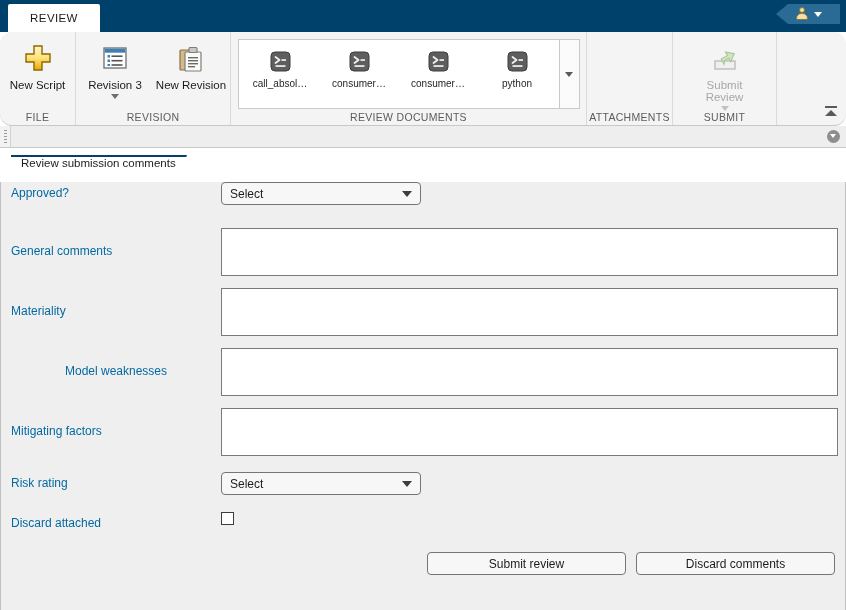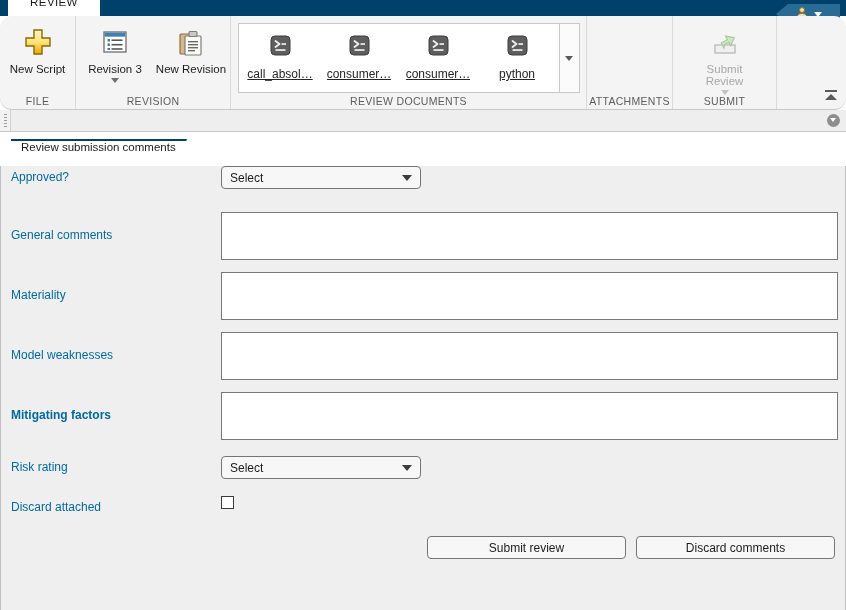--- a/index.html
+++ b/index.html
@@ -7,21 +7,21 @@
     margin: 0; padding: 0;
     width: 846px; height: 610px;
     overflow: hidden;
     font-family: "Liberation Sans", sans-serif;
     background: #ffffff;
   }
 
   
   .titlebar {
     position: relative;
-    height: 16px;
+    height: 32px;
     background: #00416b;
     display: flex;
     align-items: flex-end;
   }
   .ribbon-tab {
     margin-left: 8px;
     width: 92px;
     height: 28px;
     background: #ffffff;
     color: #1b1b1b;
@@ -142,27 +142,25 @@
     padding: 6px 2px 0 2px;
   }
   .doc {
     width: 79px;
     display: flex;
     flex-direction: column;
     align-items: center;
     cursor: default;
   }
   .doc .dlbl {
-    font-size: 12px;
+    font-size: 10px;
     color: #262626;
-    margin-top: 5px;
     max-width: 76px;
     white-space: nowrap;
     overflow: hidden;
-    text-decoration: underline;
   }
   .gallery-more {
     width: 20px;
     height: 70px;
     border: 1px solid #c9c9c9;
     border-left: none;
     background: #fbfbfb;
     display: flex;
     align-items: center;
     justify-content: center;
@@ -489,29 +487,29 @@
     </div>
   </div>
 
   <div class="form-row" style="margin-top:12px;">
     <div class="form-label" style="padding-top:16px;">Materiality</div>
     <div class="ctl">
       <div class="textarea-box"></div>
     </div>
   </div>
 
+  <div class="form-row" style="margin-top:12px;text-align:center;">
+    <div class="form-label" style="padding-top:16px;">Model weaknesses</div>
+    <div class="ctl">
+      <div class="textarea-box"></div>
+    </div>
+  </div>
+
   <div class="form-row" style="margin-top:12px;">
-    <div class="form-label" style="padding-top:16px;">Model weaknesses</div>
-    <div class="ctl">
-      <div class="textarea-box"></div>
-    </div>
-  </div>
-
-  <div class="form-row" style="margin-top:12px;">
-    <div class="form-label" style="padding-top:16px;font-weight:bold;">Mitigating factors</div>
+    <div class="form-label" style="padding-top:16px;">Mitigating factors</div>
     <div class="ctl">
       <div class="textarea-box"></div>
     </div>
   </div>
 
   <div class="form-row" style="margin-top:16px;">
     <div class="form-label">Risk rating</div>
     <div class="ctl">
       <div class="select-box">
         <span>Select</span>

